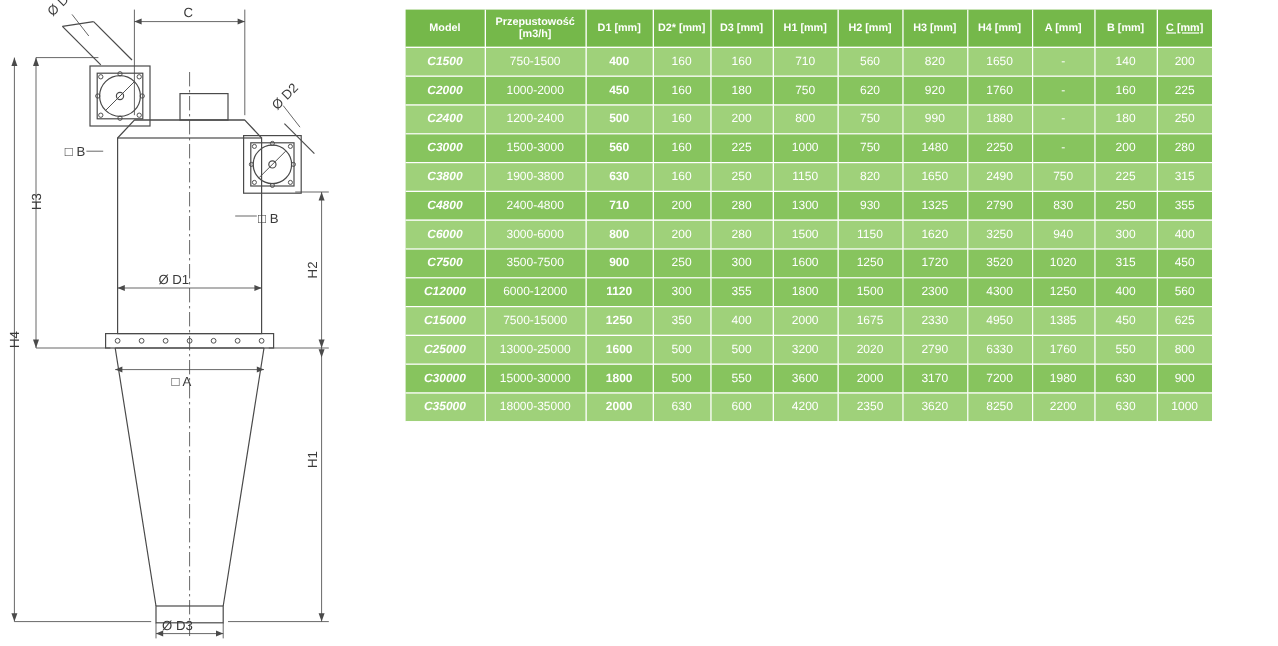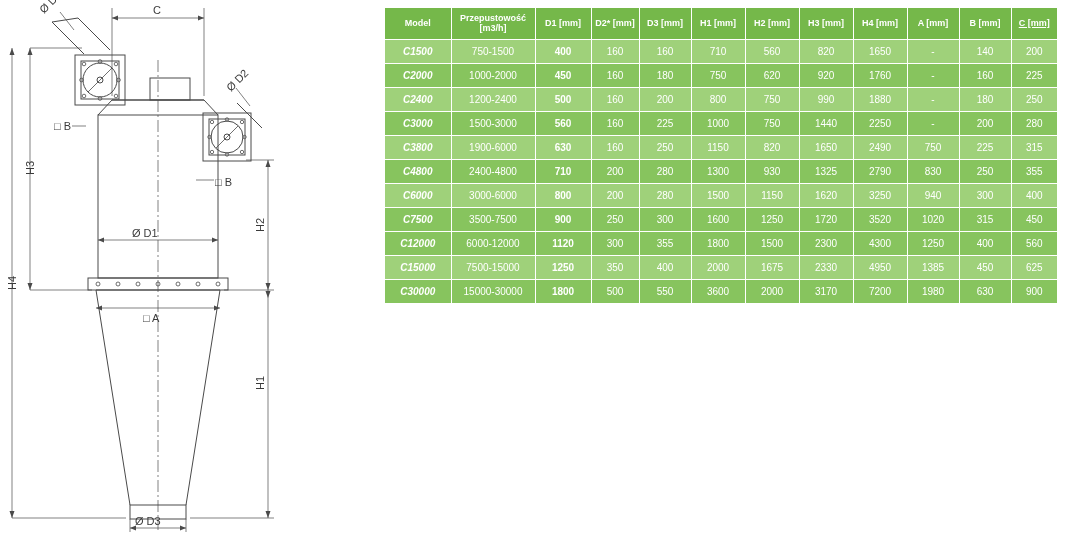--- a/index.html
+++ b/index.html
@@ -5,21 +5,21 @@
   html,body{margin:0;padding:0;background:#ffffff;}
   body{width:1065px;height:538px;font-family:"Liberation Sans",sans-serif;overflow:hidden;}
   #wrap{position:relative;width:1065px;height:538px;}
 
   
   #drawing{position:absolute;left:0;top:0;width:330px;height:538px;}
   #drawing svg{display:block;}
 
   
   #table-area{position:absolute;left:338px;top:8px;width:718px;}
-  table{border-collapse:collapse;width:669px;table-layout:fixed;font-size:9.5px;color:#ffffff;margin-left:47px;}
+  table{border-collapse:collapse;width:669px;table-layout:fixed;font-size:9.5px;color:#ffffff;}
   thead th{
     background:#75b84a;color:#ffffff;font-weight:bold;font-size:9px;
     padding:5px 2px;text-align:center;vertical-align:middle;line-height:1.15;
     border-right:1px solid #ffffff;border-bottom:1px solid #ffffff;
   }
   thead th:last-child{border-right:none;text-decoration:underline;}
   tbody td{
     text-align:center;vertical-align:middle;padding:6px 2px;font-size:10px;
     border-right:1px solid #ffffff;border-bottom:1px solid #ffffff;color:#ffffff;
   }
@@ -258,29 +258,29 @@
             <td>250</td>
           </tr>
           <tr class="even">
             <td class="model">C3000</td>
             <td>1500-3000</td>
             <td class="d1">560</td>
             <td>160</td>
             <td>225</td>
             <td>1000</td>
             <td>750</td>
-            <td>1440</td>
+            <td>1480</td>
             <td>2250</td>
             <td>-</td>
             <td>200</td>
             <td>280</td>
           </tr>
           <tr class="odd">
             <td class="model">C3800</td>
-            <td>1900-6000</td>
+            <td>1900-3800</td>
             <td class="d1">630</td>
             <td>160</td>
             <td>250</td>
             <td>1150</td>
             <td>820</td>
             <td>1650</td>
             <td>2490</td>
             <td>750</td>
             <td>225</td>
             <td>315</td>
@@ -348,31 +348,59 @@
             <td>350</td>
             <td>400</td>
             <td>2000</td>
             <td>1675</td>
             <td>2330</td>
             <td>4950</td>
             <td>1385</td>
             <td>450</td>
             <td>625</td>
           </tr>
+          <tr class="odd">
+            <td class="model">C25000</td>
+            <td>13000-25000</td>
+            <td class="d1">1600</td>
+            <td>500</td>
+            <td>500</td>
+            <td>3200</td>
+            <td>2020</td>
+            <td>2790</td>
+            <td>6330</td>
+            <td>1760</td>
+            <td>550</td>
+            <td>800</td>
+          </tr>
           <tr class="even">
             <td class="model">C30000</td>
             <td>15000-30000</td>
             <td class="d1">1800</td>
             <td>500</td>
             <td>550</td>
             <td>3600</td>
             <td>2000</td>
             <td>3170</td>
             <td>7200</td>
             <td>1980</td>
             <td>630</td>
             <td>900</td>
           </tr>
+          <tr class="odd">
+            <td class="model">C35000</td>
+            <td>18000-35000</td>
+            <td class="d1">2000</td>
+            <td>630</td>
+            <td>600</td>
+            <td>4200</td>
+            <td>2350</td>
+            <td>3620</td>
+            <td>8250</td>
+            <td>2200</td>
+            <td>630</td>
+            <td>1000</td>
+          </tr>
         </tbody>
     </table>
   </div>
 
 </div>
 
 </body></html>

